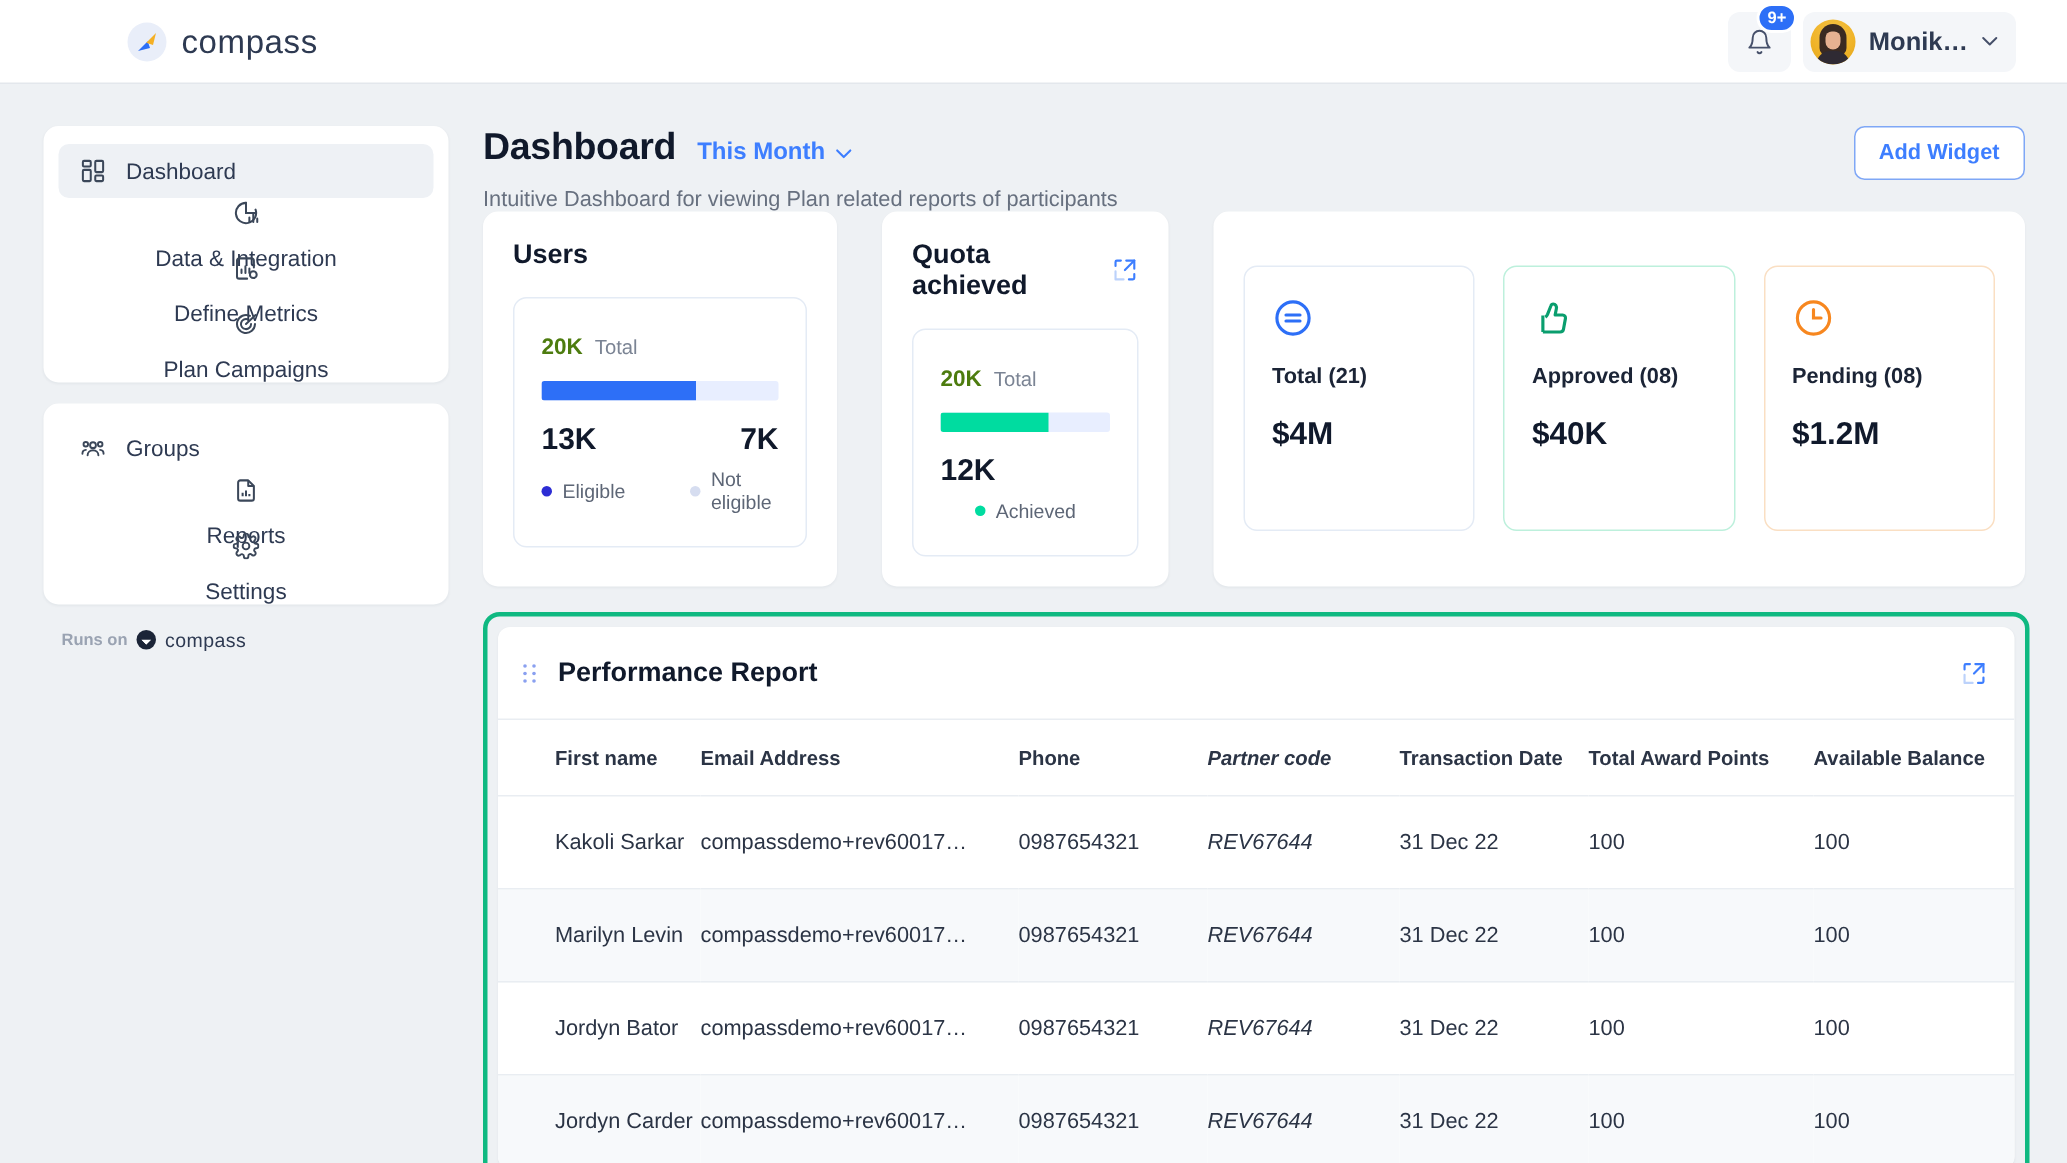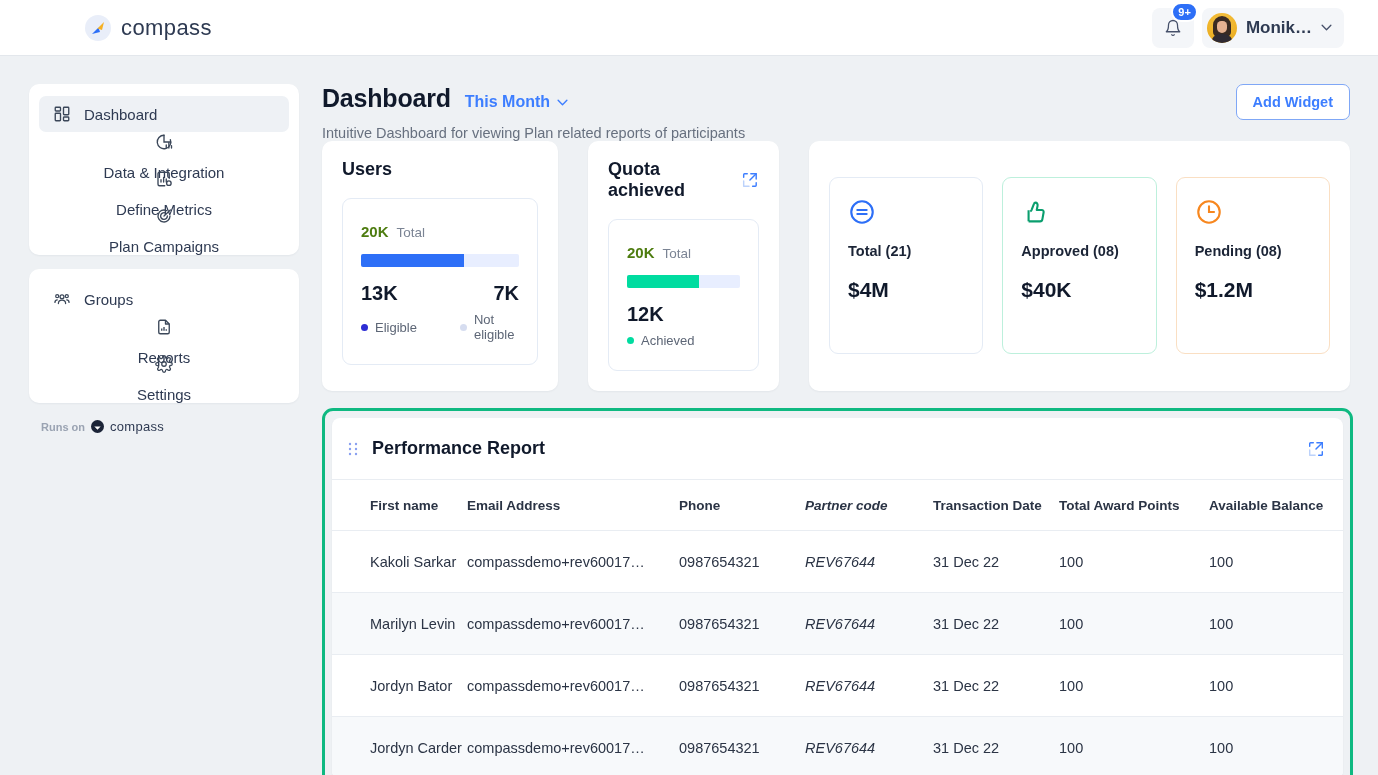--- a/index.html
+++ b/index.html
@@ -136,21 +136,21 @@
   .big-row { display: flex; align-items: baseline; gap: 8px; }
   .big-num { font-size: 15px; font-weight: 700; color: #4d7c0f; }
   .big-lbl { font-size: 13.5px; color: #7b8494; }
   .bar {
     height: 13px; border-radius: 2px; background: #e8eeff;
     margin-top: 14px; overflow: hidden;
   }
   .bar > span { display: block; height: 100%; }
   .split { display: flex; justify-content: space-between; margin-top: 15px; }
   .split-num { font-size: 20px; font-weight: 700; color: #10192b; }
-  .legend-row { display: flex; justify-content: flex-start; margin-top: 7px; gap: 43px; }
+  .legend-row { display: flex; justify-content: center; margin-top: 7px; gap: 43px; }
   .legend { display: flex; align-items: center; gap: 7px; font-size: 13px; color: #5d6676; }
   .dot { width: 7px; height: 7px; border-radius: 50%; flex: none; }
 
   .earn-grid { display: flex; gap: 19px; margin-top: 18px; }
   .earn-card {
     flex: 1; border: 1px solid #e4ebf5; border-radius: 9px;
     padding: 20px 18px 42px; min-height: 177px;
   }
   .earn-ico { width: 28px; height: 28px; display: block; }
   .earn-lbl { margin-top: 17px; font-size: 14.5px; font-weight: 700; color: #1b2436; }

